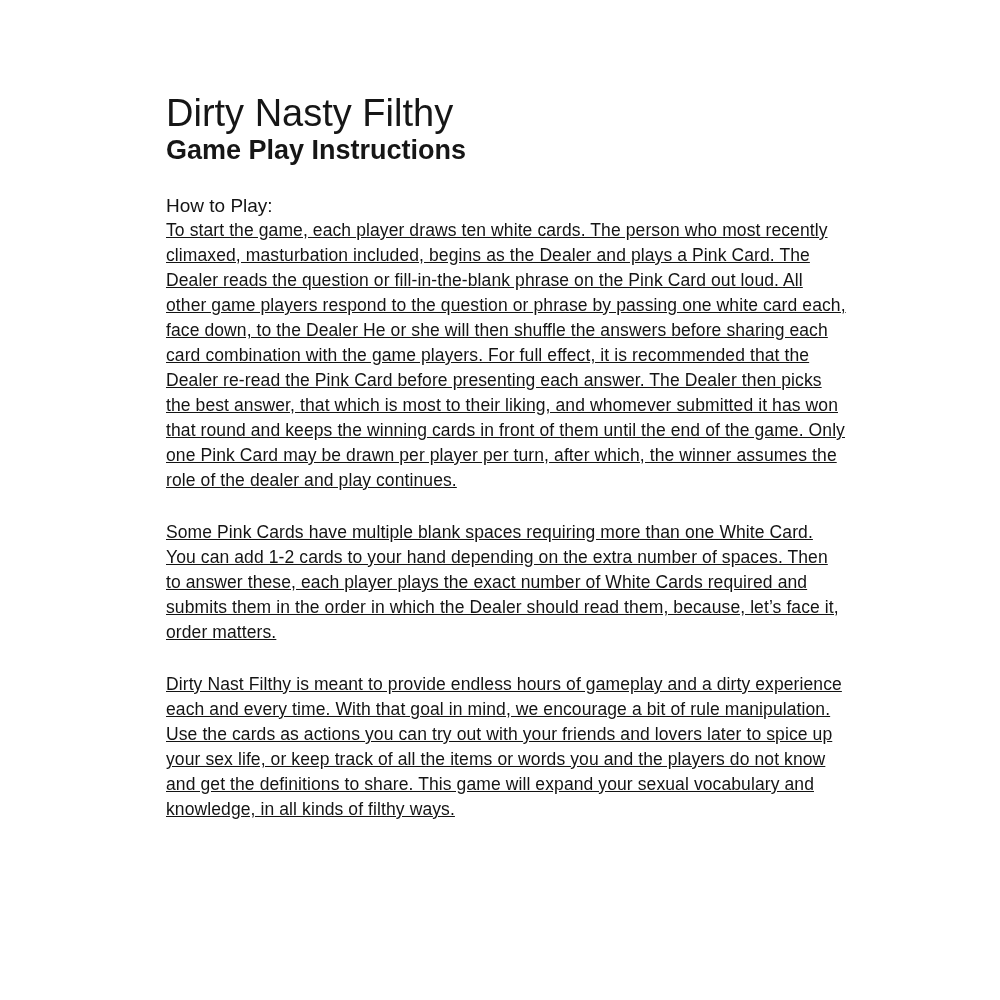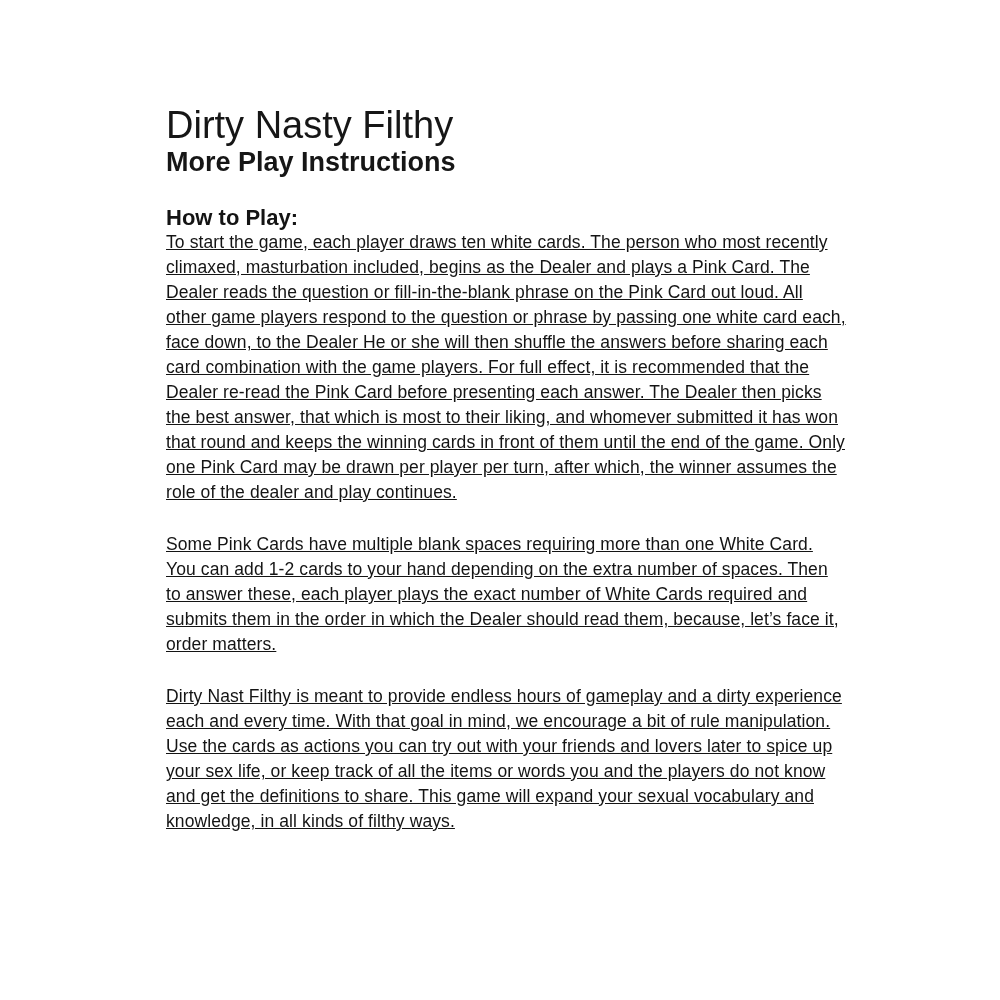--- a/index.html
+++ b/index.html
@@ -11,64 +11,64 @@
     width: 1000px;
     height: 1000px;
     position: relative;
     font-family: "Liberation Sans", sans-serif;
     color: #141414;
     overflow: hidden;
   }
   .doc {
     position: absolute;
     left: 166px;
-    top: 104px;
+    top: 92px;
     width: 680px;
   }
   .doc-title {
     font-size: 38px;
     font-weight: 400;
     line-height: 42px;
     margin: 0;
     color: #161616;
   }
   .doc-subtitle {
     font-size: 27px;
     font-weight: 700;
     line-height: 32px;
     margin: 0;
     color: #161616;
   }
   .section {
     margin-top: 27px;
   }
   .section-heading {
-    font-size: 22px;
-    font-weight: 700;
+    font-size: 19px;
+    font-weight: 400;
     line-height: 25px;
     margin: 0;
   }
   .section-body {
     font-size: 17.5px;
     font-weight: 400;
     line-height: 25px;
     margin: 0;
     text-align: left;
     letter-spacing: 0.1px;
     text-decoration: underline;
   }
 </style>
 </head>
 <body>
 
 <div class="doc">
 
   <h1 class="doc-title">Dirty Nasty Filthy</h1>
 
-  <h2 class="doc-subtitle">More Play Instructions</h2>
+  <h2 class="doc-subtitle">Game Play Instructions</h2>
 
   <div class="section">
     <p class="section-heading">How to Play:</p>
     <p class="section-body">To start the game, each player draws ten white cards. The person who most recently climaxed, masturbation included, begins as the Dealer and plays a Pink Card. The Dealer reads the question or fill-in-the-blank phrase on the Pink Card out loud. All other game players respond to the question or phrase by passing one white card each, face down, to the Dealer He or she will then shuffle the answers before sharing each card combination with the game players. For full effect, it is recommended that the Dealer re-read the Pink Card before presenting each answer. The Dealer then picks the best answer, that which is most to their liking, and whomever submitted it has won that round and keeps the winning cards in front of them until the end of the game. Only one Pink Card may be drawn per player per turn, after which, the winner assumes the role of the dealer and play continues.</p>
   </div>
 
   <div class="section">
     <p class="section-body">Some Pink Cards have multiple blank spaces requiring more than one White Card. You can add 1-2 cards to your hand depending on the extra number of spaces. Then to answer these, each player plays the exact number of White Cards required and submits them in the order in which the Dealer should read them, because, let’s face it, order matters.</p>
   </div>
 

